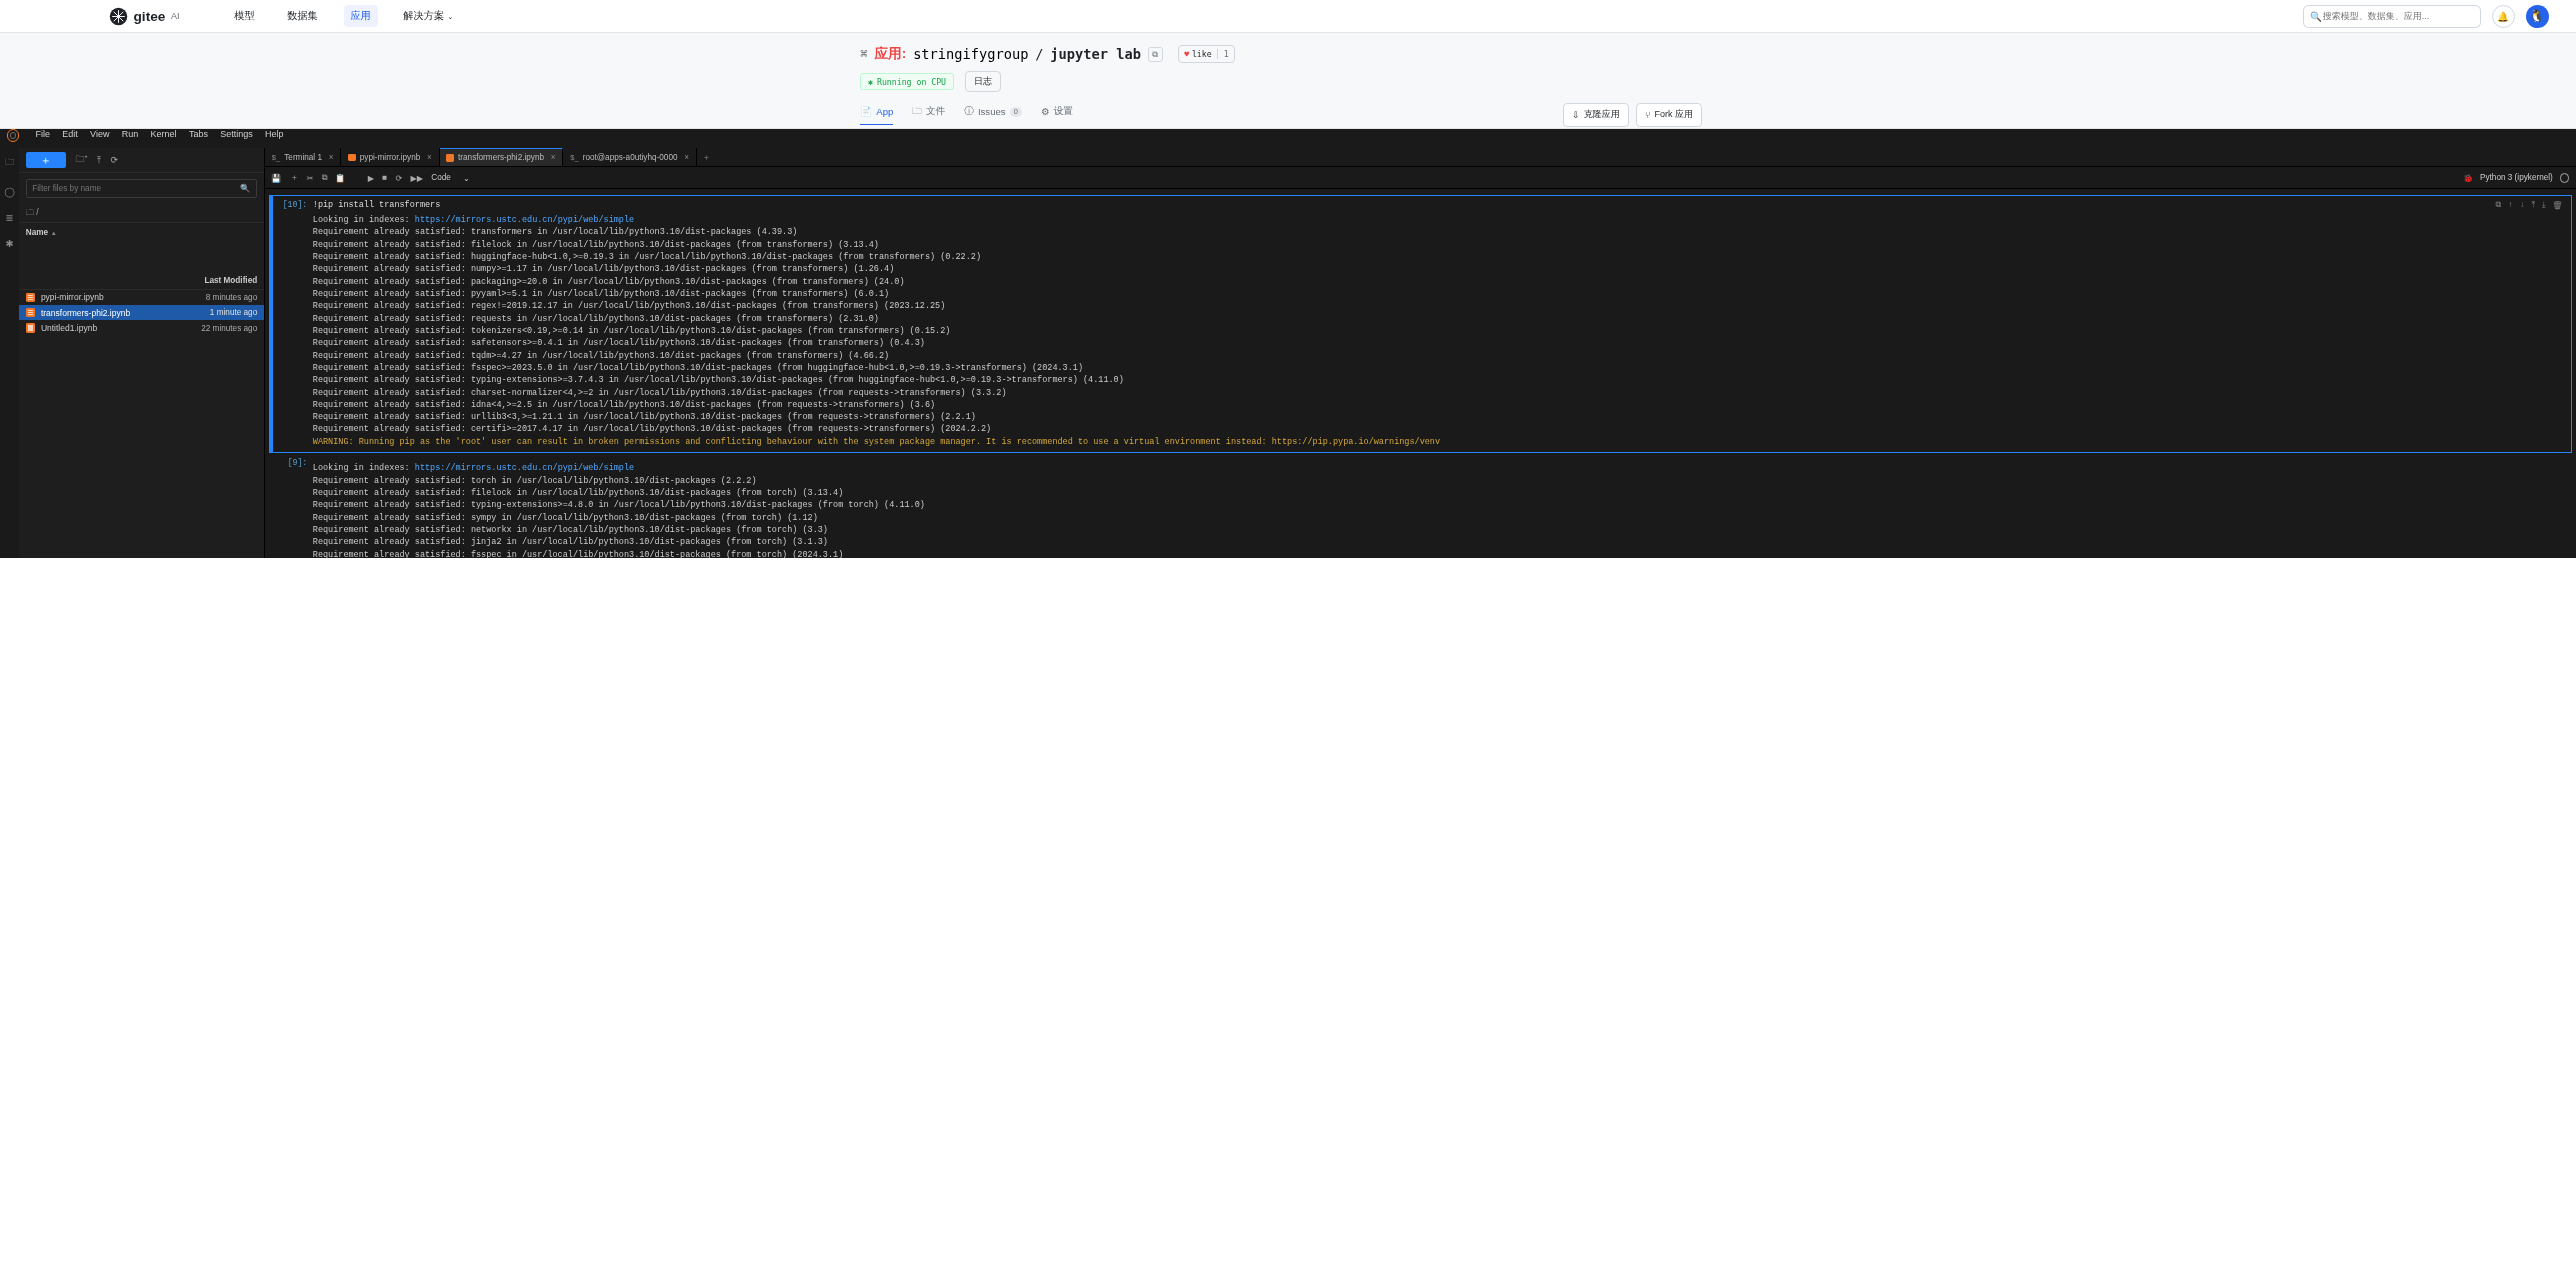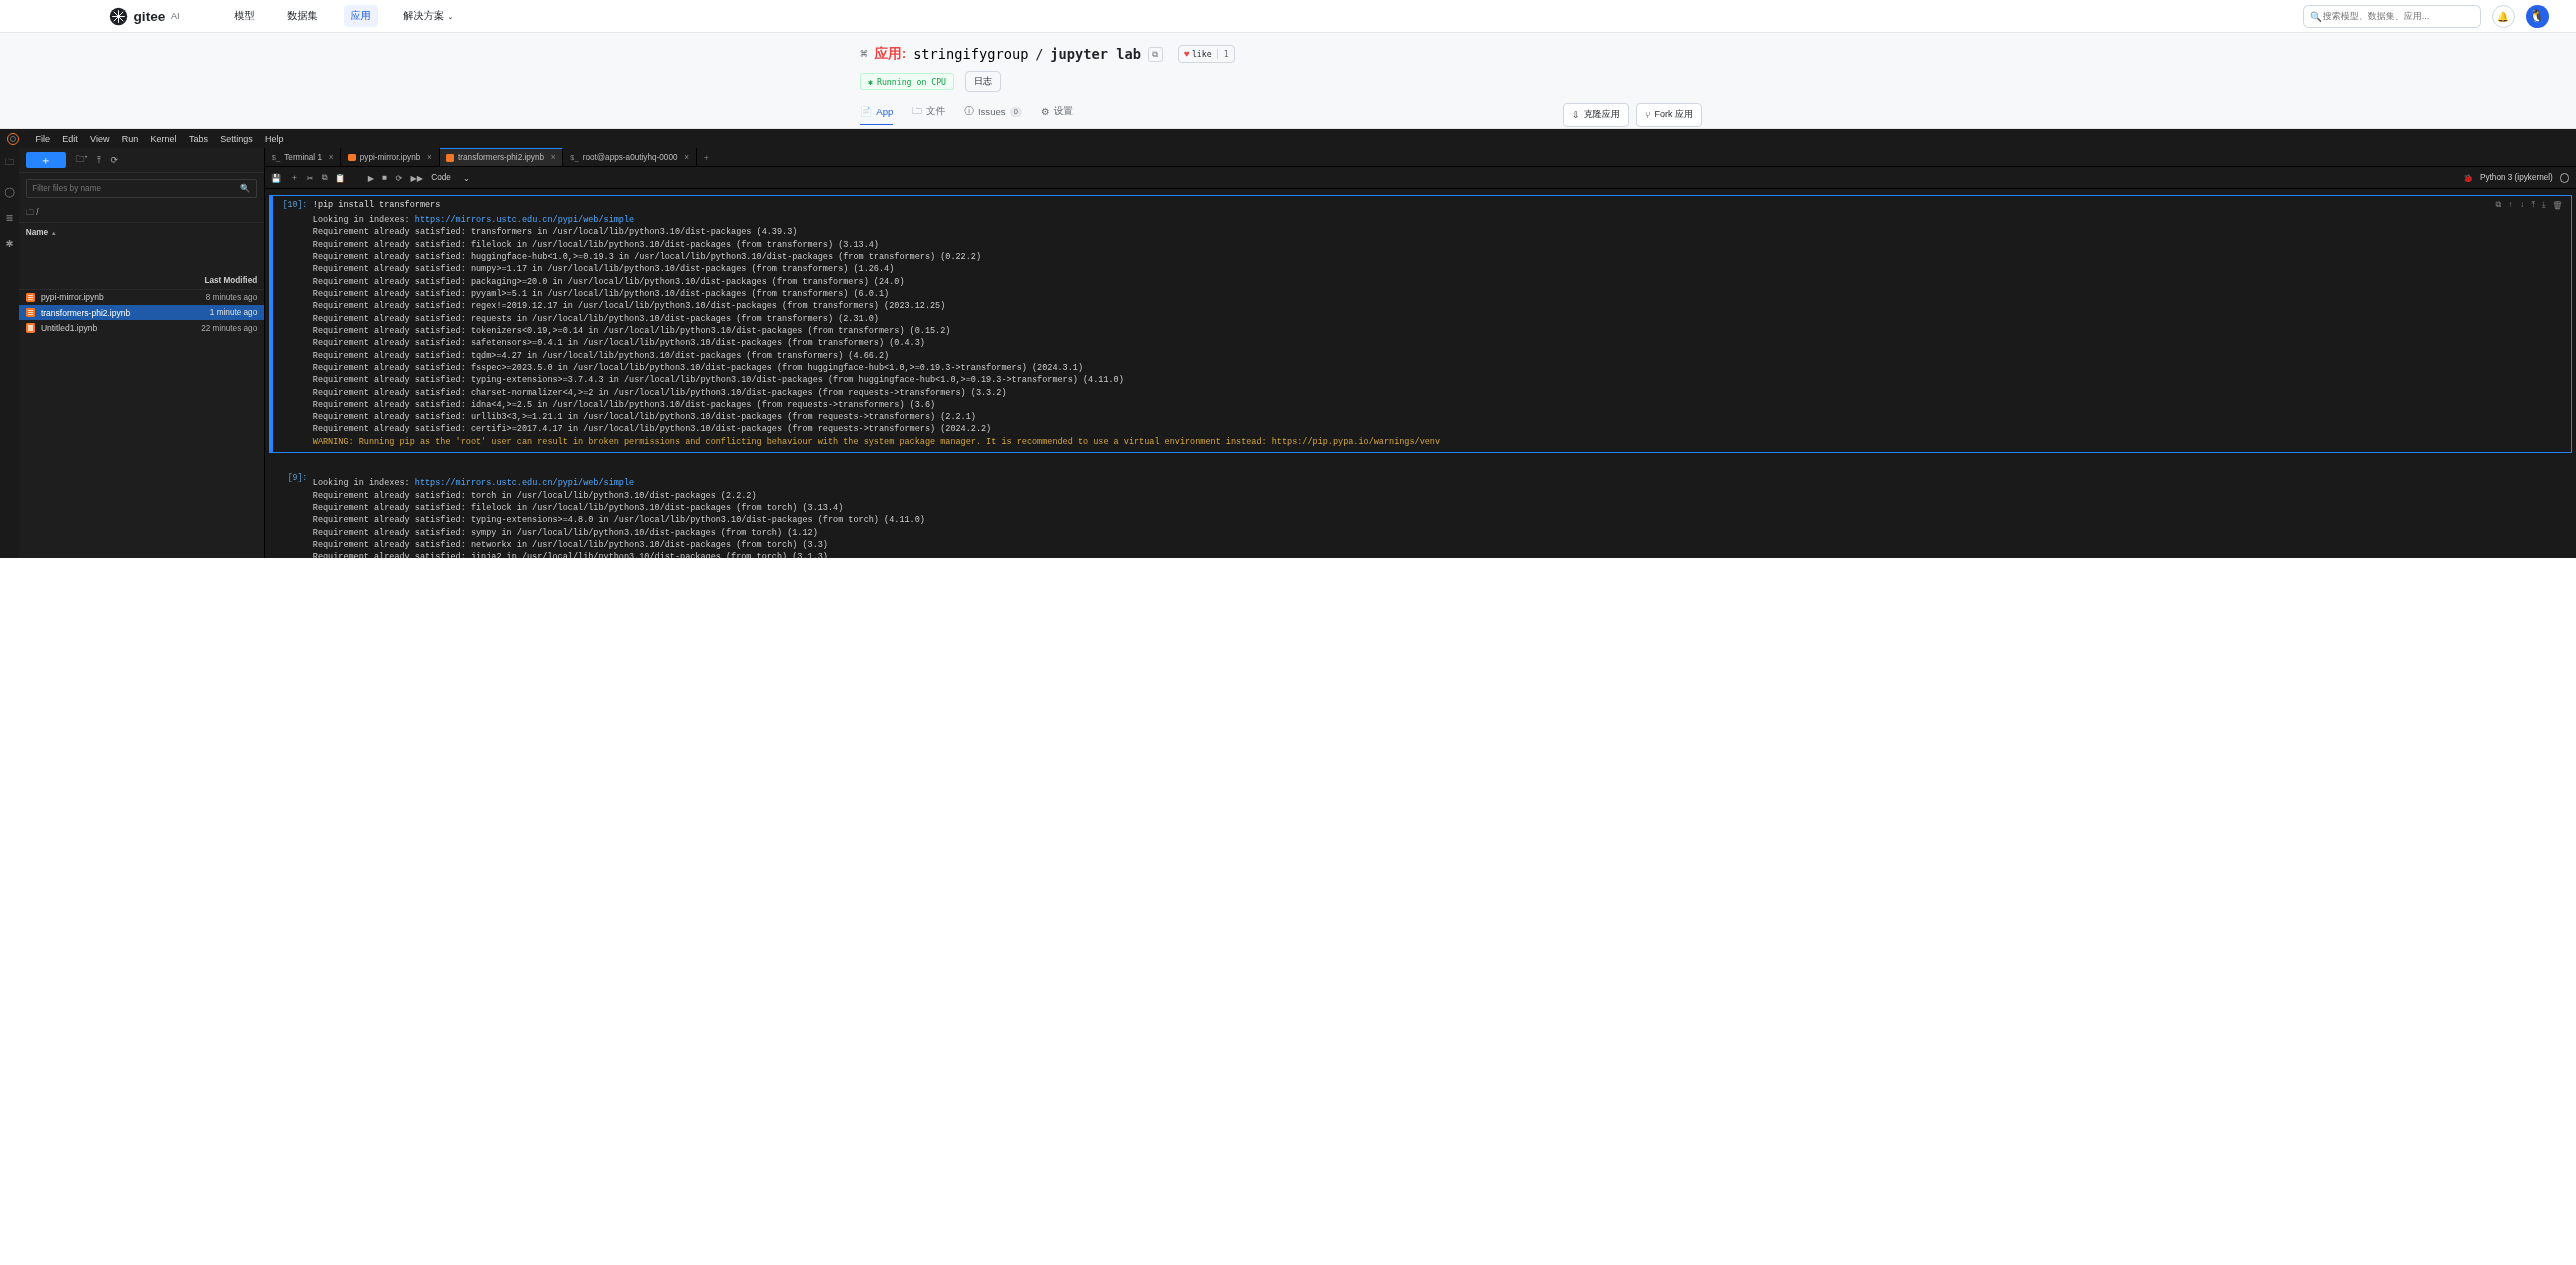--- a/index.html
+++ b/index.html
@@ -37,21 +37,21 @@
 .log-btn { font-size:9px; padding:2.7px 8.2px; border:0.7px solid #d0d7de; border-radius:4.1px; cursor:pointer; color:#1f2328;}
 .tabrow { display:flex; align-items:center; gap:19px; margin-top:9.6px; height:27px; }
 .tabrow .tab { display:flex; align-items:center; gap:4.1px; padding-bottom:6.8px; font-size:9.6px; color:#656d76; cursor:pointer; border-bottom:1.4px solid transparent; position:relative; top:0.7px;}
 .tabrow .tab.active { color:#2563eb; border-bottom-color:#2563eb; }
 .tabrow .count { font-size:7.5px; background:#e5e7eb; border-radius:5.5px; padding:0.7px 4.1px; color:#656d76;}
 .tabrow .right { margin-left:auto; display:flex; gap:6.8px; }
 .outline-btn { border:0.7px solid #d0d7de; border-radius:4.1px; padding:4.1px 8.2px; font-size:9px; display:flex; align-items:center; gap:4.1px; cursor:pointer; background:#fff;}
 
 
 .jlab { background:#111; color:#ccc; }
-.jlab-menubar { height:19px; background:#1a1a1a; display:flex; align-items:center; padding:0 6.8px; gap:12.3px; font-size:9px; color:#d0d0d0; }
+.jlab-menubar { height:19px; background:#1a1a1a; display:flex; align-items:flex-start; padding:0 6.8px; gap:12.3px; font-size:9px; color:#d0d0d0; }
 .jlab-menubar .logo-circle{ width:12.3px;height:12.3px;border:1.4px solid #f37726;border-radius:50%;position:relative;margin-right:4.1px;}
 .jlab-menubar .logo-circle::after{content:"";position:absolute;inset:2px;border:1.4px solid #6e6e6e;border-radius:50%;}
 .jlab-menubar span{cursor:pointer;}
 .jlab-body { display:flex; height:410px; }
 .jlab-activitybar { width:19px; background:#1a1a1a; display:flex; flex-direction:column; align-items:center; padding-top:6.8px; gap:15px; color:#8a8a8a; font-size:9.6px;}
 .jlab-activitybar .ic{cursor:pointer;}
 
 .jlab-sidebar { width:246px; background:#1e1e1e; border-right:0.7px solid #000; display:flex; flex-direction:column; }
 .fb-toolbar{ height:24.6px; display:flex; align-items:center; padding:0 6.8px; gap:9.6px; border-bottom:0.7px solid #2a2a2a;}
 .fb-add{ width:40px;height:16.4px;background:#2684ff;border-radius:2px;display:flex;align-items:center;justify-content:center;color:#fff;font-size:11px;cursor:pointer;}
@@ -76,21 +76,21 @@
 .doc-tab .nbic-s{width:7.5px;height:7.5px;background:#f37726;border-radius:1.4px;}
 .doc-tab .term-ic{color:#888;}
 .doc-tab.add{border:none;color:#888;padding:0 5.5px;}
 .nb-toolbar{ height:22px; display:flex; align-items:center; gap:8.2px; padding:0 6.8px; color:#ccc; font-size:8.2px; border-bottom:0.7px solid #000;}
 .nb-toolbar .ic{cursor:pointer;color:#aaa;font-size:8.2px;}
 .nb-toolbar .sep{width:5.5px;}
 .nb-toolbar .pick{border:none;background:transparent;display:flex;align-items:center;gap:12.3px;color:#ccc;}
 .nb-toolbar .right{margin-left:auto;display:flex;align-items:center;gap:6.8px;}
 .nb-toolbar .krn-dot{width:9.6px;height:9.6px;border:1px solid #aaa;border-radius:50%;}
 .nb-area{ flex:1; overflow:auto; padding:5.5px 4.1px; font-family:"SFMono-Regular",Consolas,"Liberation Mono",Menlo,monospace; font-size:8.5px;}
-.cell{ display:flex; border:0.7px solid transparent; margin-bottom:15px;}
+.cell{ display:flex; border:0.7px solid transparent; margin-bottom:0;}
 .cell.sel{ border:0.7px solid #2684ff;}
 .cell .bar{ width:2.7px; background:#2684ff; flex-shrink:0;}
 .cell:not(.sel) .bar{background:transparent;}
 .cell .gutter{ width:40px; text-align:right; padding:4.1px 5.5px 0 0; color:#5a9fd4; font-size:8.2px; flex-shrink:0;}
 .cell .content{ flex:1; padding:4.1px 5.5px 4.1px 0; min-width:0;}
 .cell .input-line{ color:#ddd; white-space:pre;}
 .cell .output{ margin-top:4.1px; white-space:pre; color:#ccc; line-height:1.45;}
 .cell .output a{ color:#4fa8ff; text-decoration:none;}
 .cell .output .warn{ color:#d4a83a;}
 .cell .cell-actions{ position:relative;}

